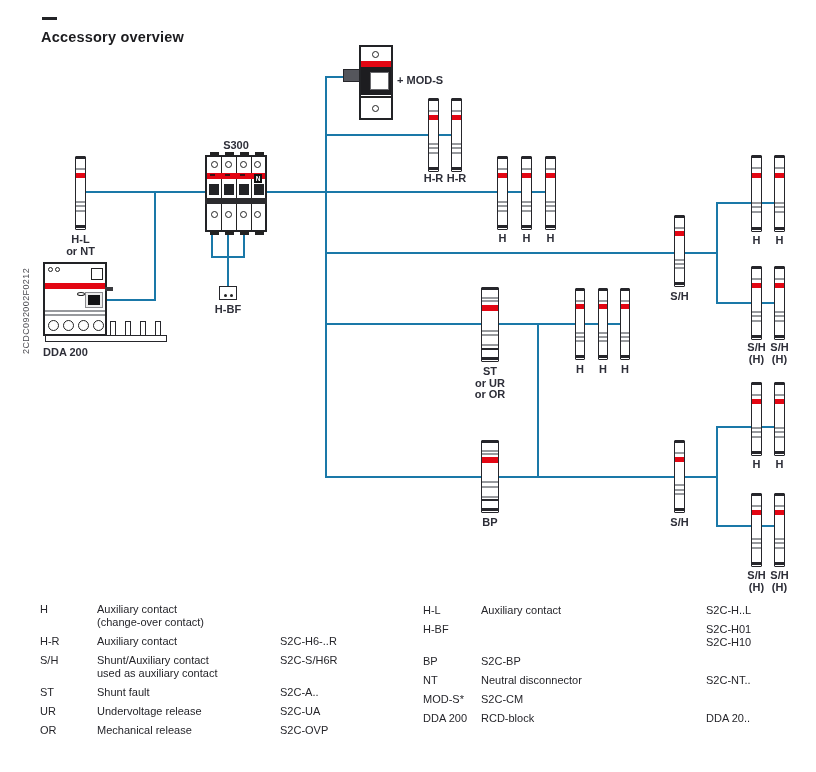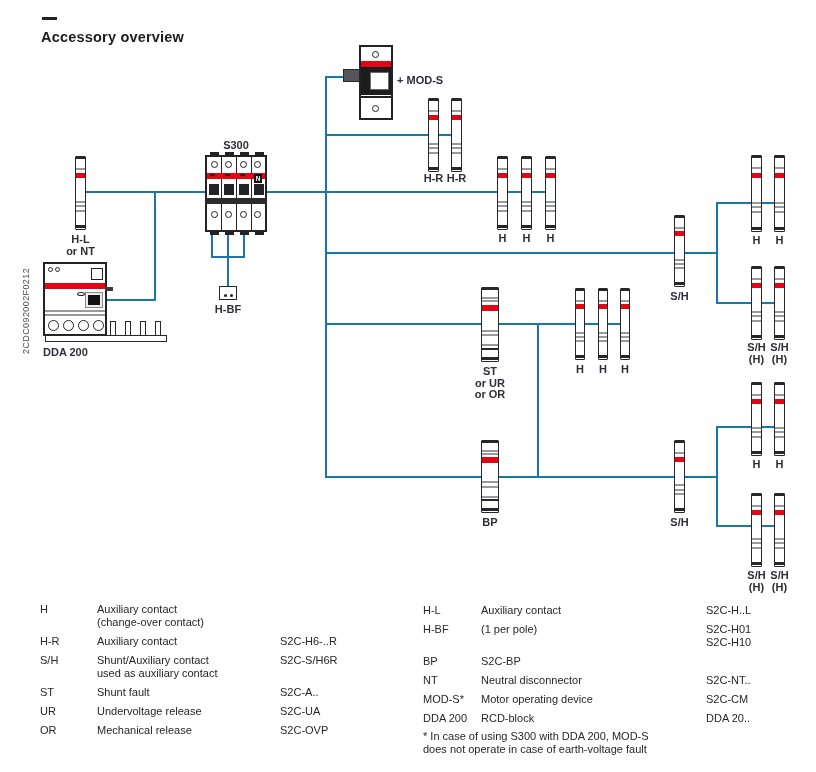--- a/index.html
+++ b/index.html
@@ -499,21 +499,20 @@
         <div>
           <div>Auxiliary contact</div>
         </div>
         <div>
           <div>S2C-H..L</div>
         </div>
       </div>
       <div class="lrow">
         <div>H-BF</div>
         <div>
-          <div>(1 per pole)</div>
         </div>
         <div>
           <div>S2C-H01</div>
           <div>S2C-H10</div>
         </div>
       </div>
       <div class="lrow">
         <div>BP</div>
         <div>
           <div>S2C-BP</div>
@@ -524,35 +523,28 @@
         <div>
           <div>Neutral disconnector</div>
         </div>
         <div>
           <div>S2C-NT..</div>
         </div>
       </div>
       <div class="lrow">
         <div>MOD-S*</div>
         <div>
-          <div>Motor operating device</div>
-        </div>
-        <div>
           <div>S2C-CM</div>
         </div>
       </div>
       <div class="lrow">
         <div>DDA 200</div>
         <div>
           <div>RCD-block</div>
         </div>
         <div>
           <div>DDA 20..</div>
         </div>
       </div>
     </div>
 
-  <div class="footnote">
-    <div>* In case of using S300 with DDA 200, MOD-S</div>
-    <div>does not operate in case of earth-voltage fault</div>
-  </div>
 
 </div>
 
 </body></html>

